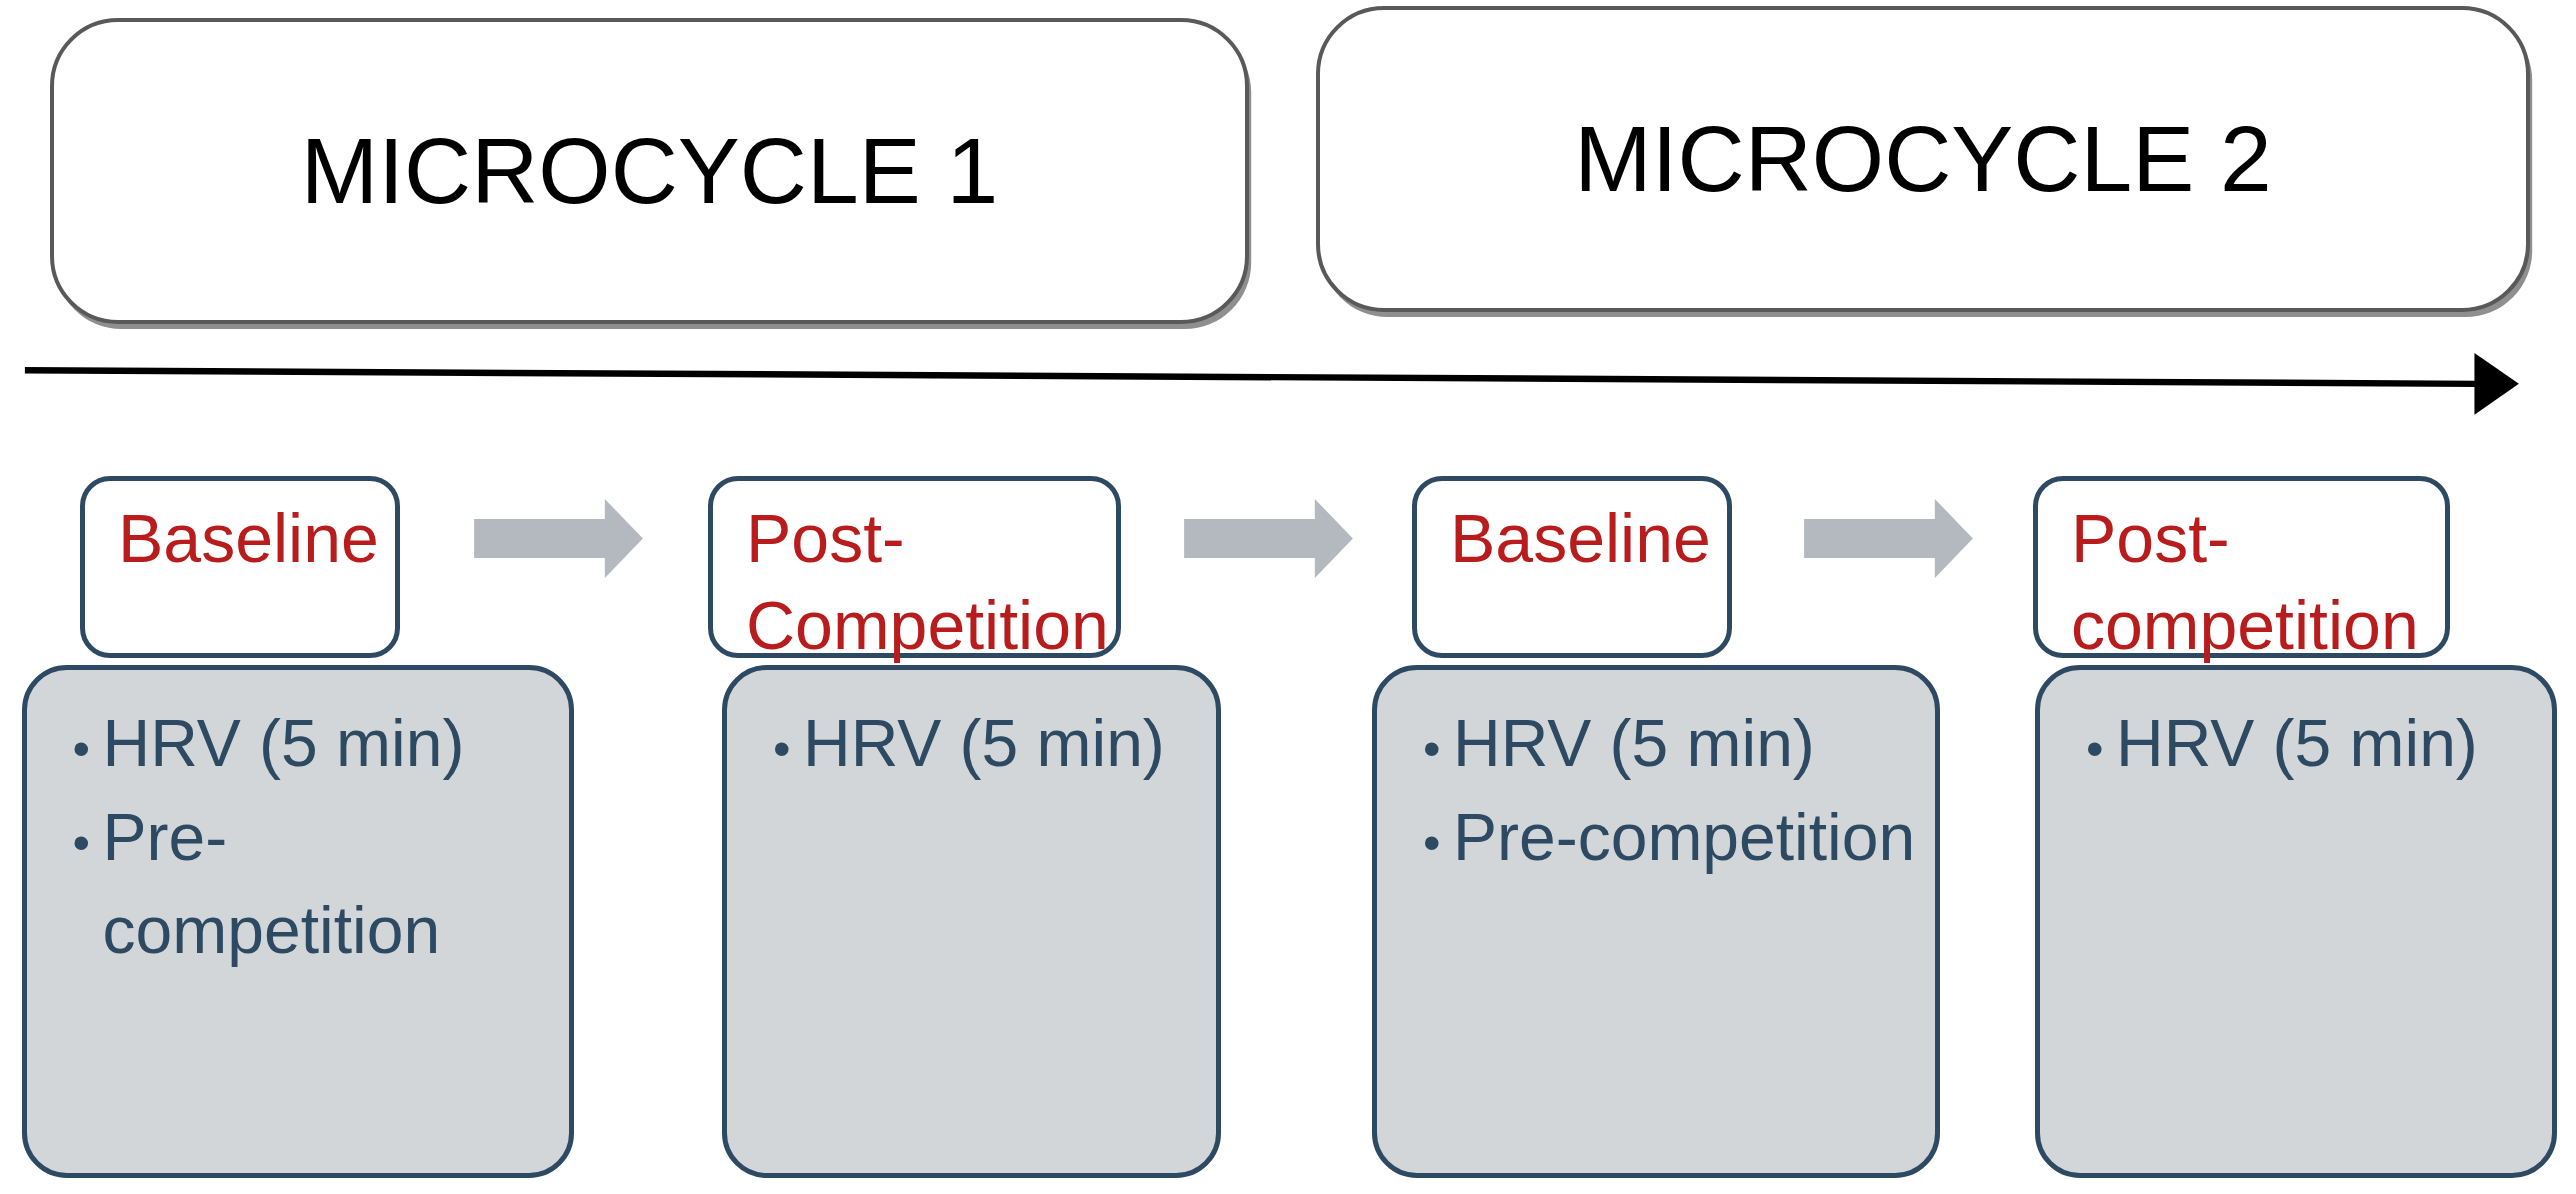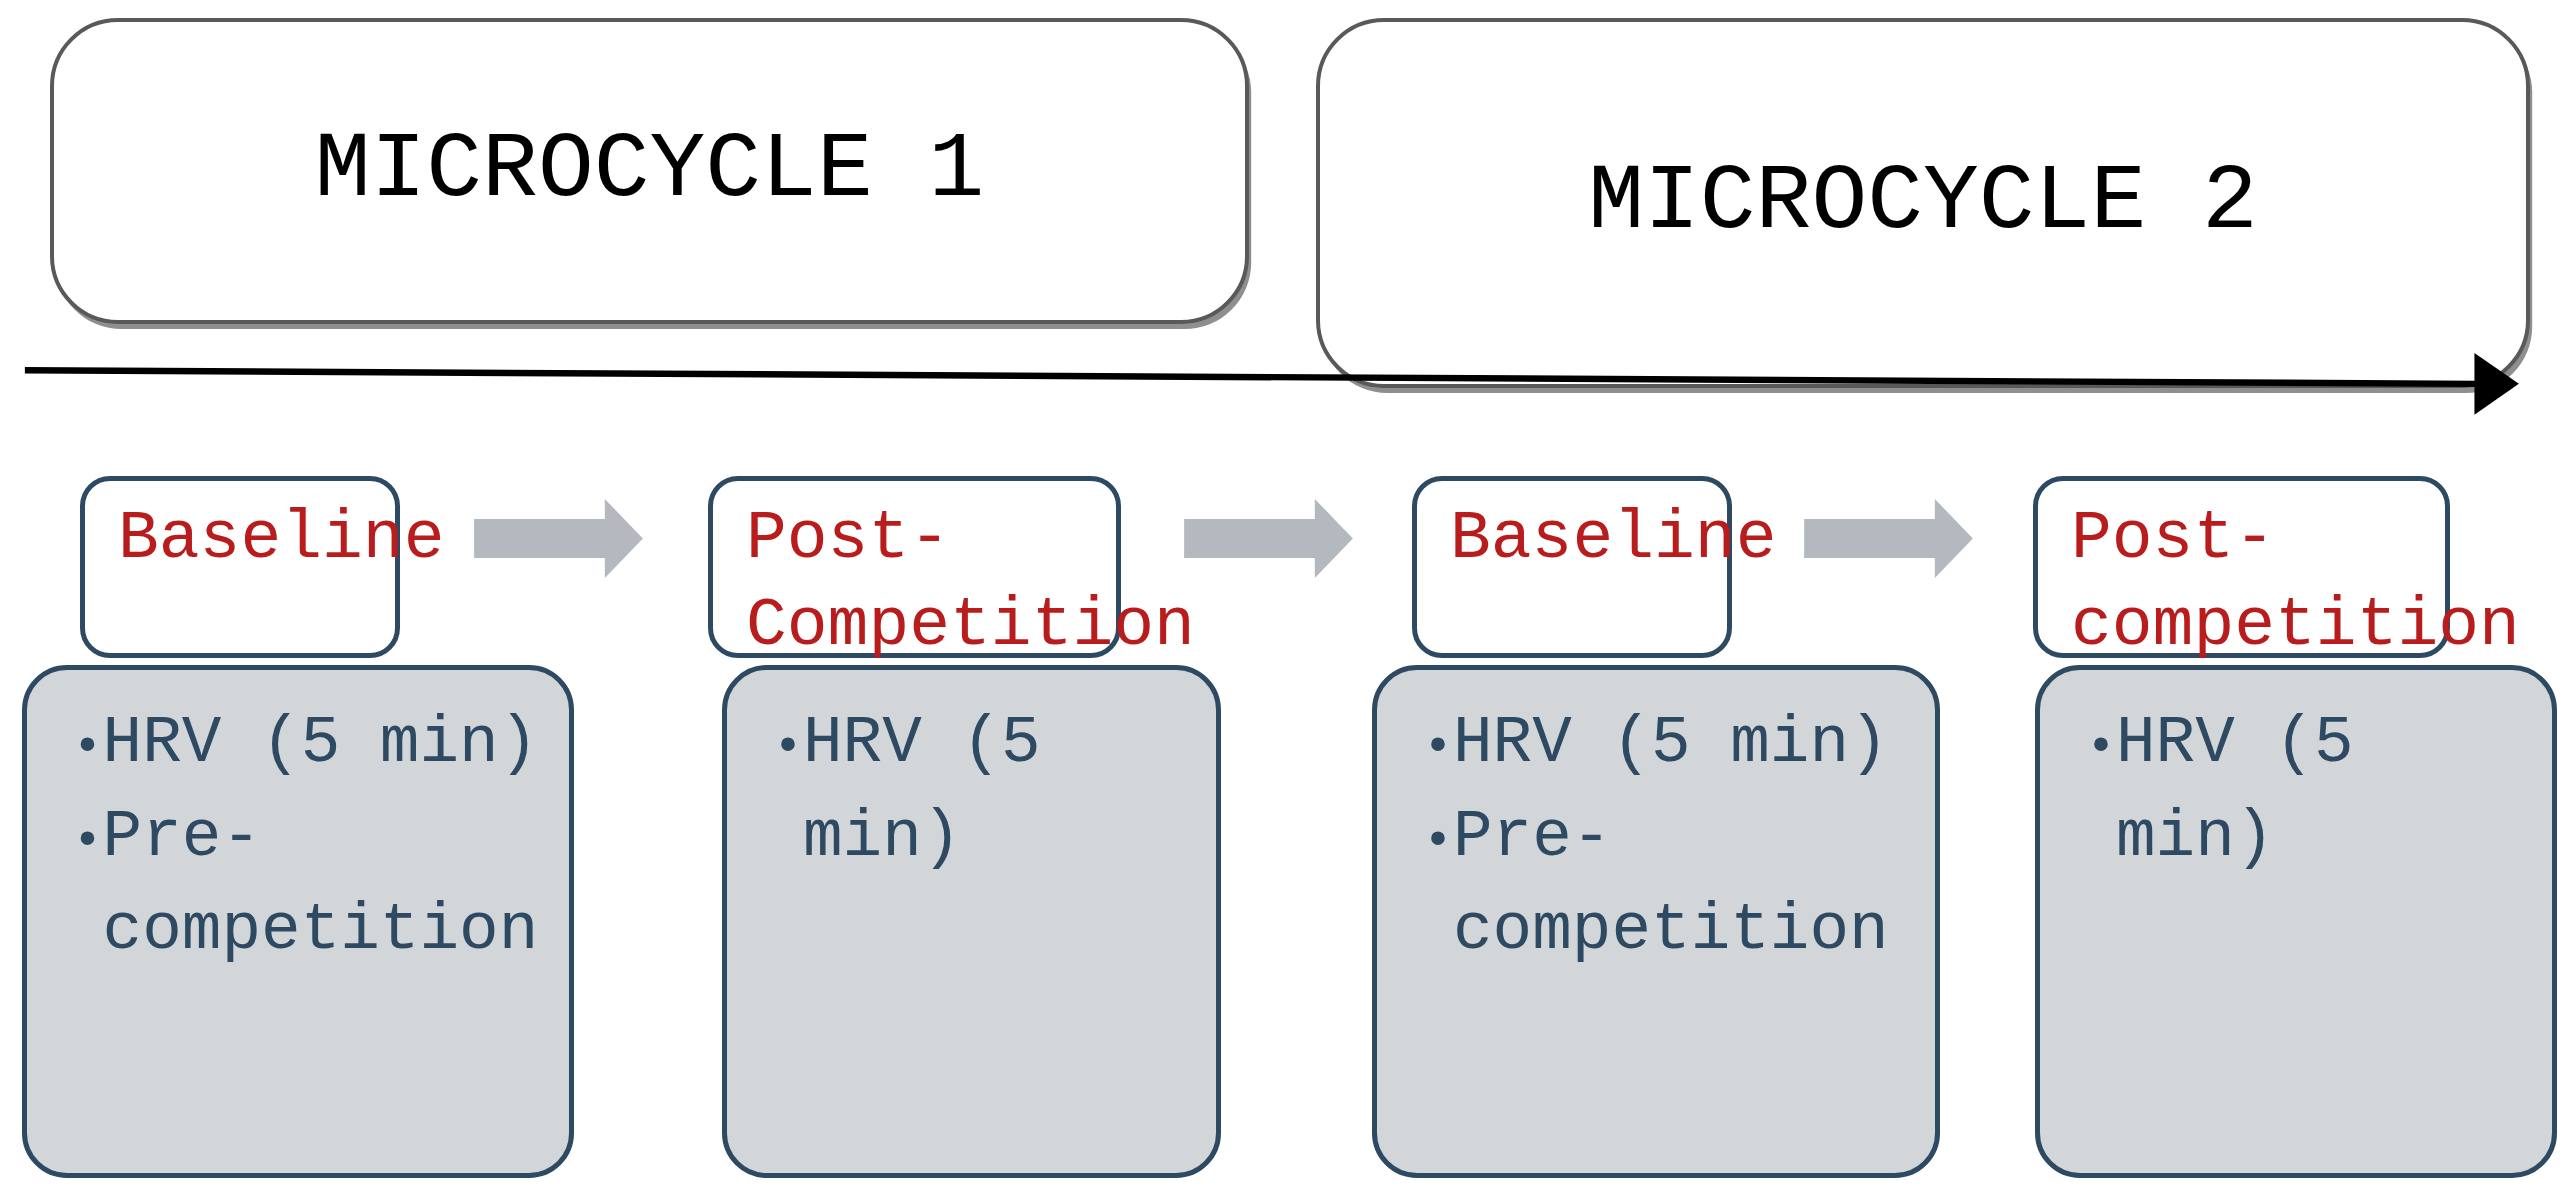--- a/index.html
+++ b/index.html
@@ -1,20 +1,20 @@
 <!DOCTYPE html>
 <html style="font-size:11.5px"><head>
 <meta charset="utf-8">
 <style>
   html,body{margin:0;padding:0;background:#ffffff;}
   .canvas{
     position:relative;
     width:2576px;height:1195px;
     background:#ffffff;
-    font-family:Liberation Mono, monospace;
+    font-family:Liberation Sans, sans-serif;
     overflow:hidden;
   }
   
   .title-box{
     position:absolute;
     box-sizing:border-box;
     background:#ffffff;
     border:4.3px solid #595959;
     border-radius:68px;
     box-shadow:3.6px 6.5px 0 -1.4px #8f8f8f;
@@ -64,21 +64,21 @@
   .block-arrow{position:absolute;width:169px;height:79px;z-index:2;}
 </style>
 </head>
 <body>
 
 <div class="canvas">
 
   <div class="title-box" style="left:50px;top:18px;width:1199px;height:306px;">
     <span class="title-line">MICROCYCLE 1</span>
   </div>
-  <div class="title-box" style="left:1316px;top:18px;width:1214px;height:370px;">
+  <div class="title-box" style="left:1316px;top:6px;width:1214px;height:306px;">
     <span class="title-line">MICROCYCLE 2</span>
   </div>
 
   <svg class="timeline-svg" viewBox="0 0 3585 120">
     <line x1="30" y1="38" x2="3452" y2="57" stroke="#000000" stroke-width="9"></line>
     <polygon points="3448,14 3510,57 3448,100" fill="#000000"></polygon>
   </svg>
 
   <div class="label-box" style="left:80px;top:476px;width:320px;height:182px;">
     <span>Baseline</span>

